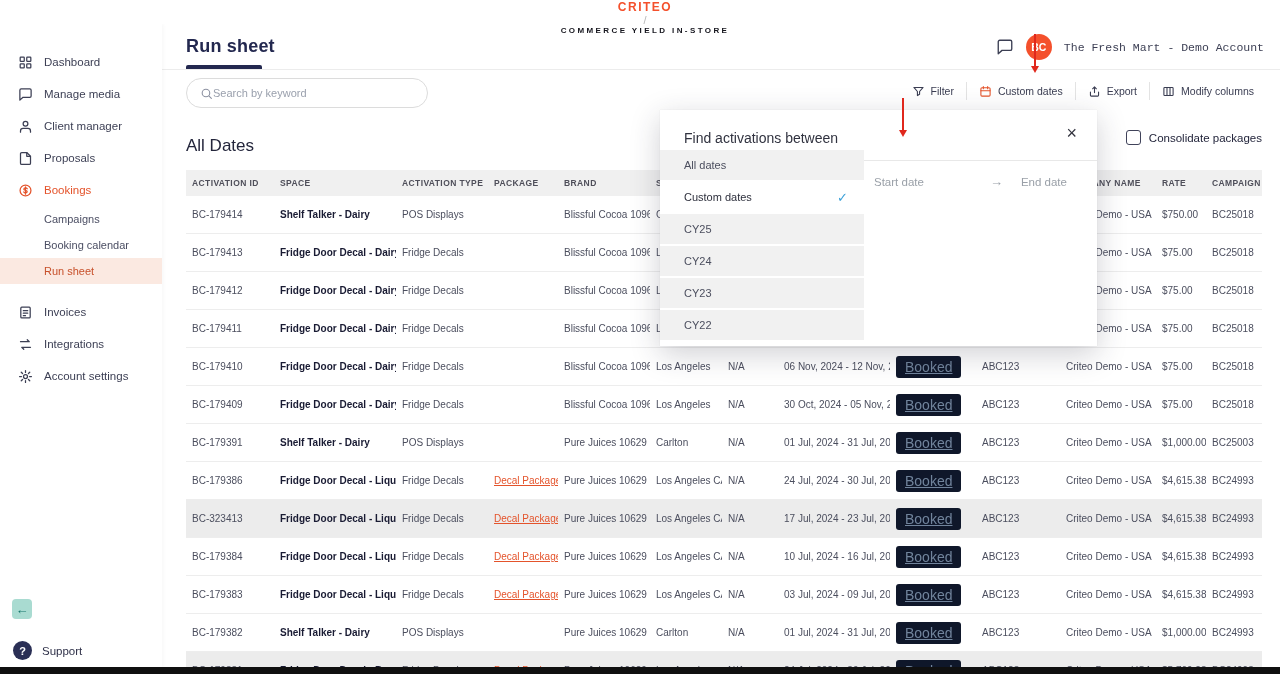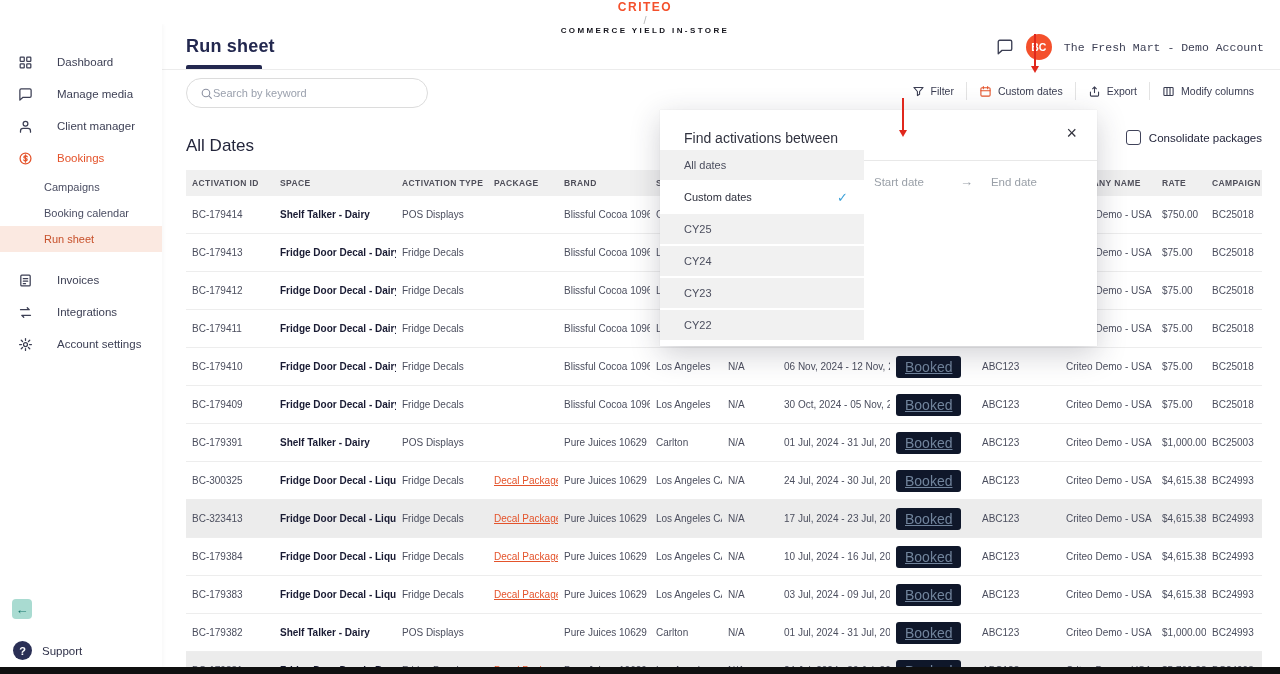--- a/index.html
+++ b/index.html
@@ -9,21 +9,21 @@
 
   
   .topbar { position:absolute; top:0; left:0; width:100%; height:24px; background:#fff; display:flex; align-items:center; padding-left:10px; z-index:6;flex-direction:column; }
   .brand { color:#f4502c; font-weight:bold; font-size:12px; letter-spacing:1.5px; }
   .brand-sep { color:#b9b9b9; margin:0 6px; font-size:11px; }
   .brand-product { color:#15151d; font-size:8px; font-weight:bold; letter-spacing:2.4px; }
 
   
   .sidebar { position:absolute; top:24px; left:0; width:162px; bottom:7px; background:#fff; z-index:5; box-shadow:1px 0 4px rgba(0,0,0,.04); }
   .nav { padding-top:22px; }
-  .nav-item { height:32px; display:flex; align-items:center; padding-left:17px; gap:24px; font-size:11.5px; color:#3c3f54; cursor:pointer; white-space:nowrap; }
+  .nav-item { height:32px; display:flex; align-items:center; padding-left:17px; gap:11px; font-size:11.5px; color:#3c3f54; cursor:pointer; white-space:nowrap; }
   .nav-item .icon { width:16px; height:16px; display:flex; align-items:center; justify-content:center; color:#3c3f54; }
   .nav-item.active-parent, .nav-item.active-parent .icon { color:#e4532b; }
   .sub-item { height:26px; display:flex; align-items:center; padding-left:44px; font-size:11px; color:#4b4e63; cursor:pointer; }
   .sub-item.active { background:#fbe9e1; color:#c7502a; }
   .nav-lower { margin-top:12px; }
   .collapse-btn { position:absolute; left:12px; top:599px; width:20px; height:20px; border-radius:4px; background:#a9dbd1; color:#14756a; font-size:13px; display:flex; align-items:center; justify-content:center; cursor:pointer; z-index:6; }
   .support-row { position:absolute; left:13px; top:641px; display:flex; align-items:center; gap:10px; z-index:6; }
   .support-icon { width:19px; height:19px; border-radius:50%; background:#2a2f55; color:#fff; font-size:11px; font-weight:bold; display:flex; align-items:center; justify-content:center; }
   .support-label { font-size:11.5px; color:#2e3048; }
 
@@ -68,21 +68,21 @@
   .popup-title { position:absolute; left:24px; top:20px; font-size:14px; color:#30323f; }
   .popup-close { position:absolute; right:20px; top:14px; font-size:18px; color:#33343f; cursor:pointer; line-height:1; }
   .dr-list { position:absolute; left:0; top:40px; width:204px; }
   .dr-option { height:30px; margin-bottom:2px; background:#f1f1f1; display:flex; align-items:center; justify-content:space-between; padding:0 16px 0 24px; font-size:11px; color:#4b4e5e; cursor:pointer; }
   .dr-option.selected { background:#fff; color:#2d2f3c; }
   .dr-check { color:#3aa0d8; font-size:13px; display:none; }
   .dr-option.selected .dr-check { display:block; }
   .dr-right { position:absolute; left:204px; right:0; top:50px; bottom:0; border-top:1px solid #e8e8e8; }
   .date-inputs { display:flex; align-items:center; padding:13px 0 0 10px; }
   .date-ph { font-size:11.5px; color:#9aa0a8; cursor:text; }
-  .date-ph.start { margin-right:36px; }
+  .date-ph.start { margin-right:66px; }
   .range-arrow { color:#9aa0a8; font-size:13px; margin-right:18px; }
 
   
   .annot { position:absolute; width:2px; background:#e0271c; z-index:20; }
   .annot::after { content:""; position:absolute; bottom:-7px; left:-3px; border:4px solid transparent; border-top:7px solid #e0271c; }
   #arrow1 { left:1034px; top:34px; height:36px; }
   #arrow2 { left:902px; top:98px; height:36px; }
 
   .bottom-bar { position:absolute; left:0; bottom:0; width:100%; height:7px; background:#101010; z-index:40; }
 
@@ -121,20 +121,29 @@
         <span>Manage media</span>
       </div>
       <div class="nav-item">
         <span class="icon">
           <svg viewBox="0 0 24 24" width="15" height="15" fill="none" stroke="currentColor" stroke-width="2" stroke-linecap="round">
               <path d="M20 21v-2a4 4 0 0 0-4-4H8a4 4 0 0 0-4 4v2"></path>
               <circle cx="12" cy="7.5" r="3.8"></circle>
             </svg>
         </span>
         <span>Client manager</span>
+      </div>
+      <div class="nav-item">
+        <span class="icon">
+          <svg viewBox="0 0 24 24" width="15" height="15" fill="none" stroke="currentColor" stroke-width="2" stroke-linejoin="round">
+              <path d="M14 2.5H6a2 2 0 0 0-2 2v15a2 2 0 0 0 2 2h12a2 2 0 0 0 2-2V8.5z"></path>
+              <path d="M14 2.5v6h6"></path>
+            </svg>
+        </span>
+        <span>Proposals</span>
       </div>
       <div class="nav-item active-parent">
         <span class="icon">
           <svg viewBox="0 0 24 24" width="15" height="15" fill="none" stroke="currentColor" stroke-width="2" stroke-linecap="round">
               <circle cx="12" cy="12" r="8.7"></circle>
               <path d="M14.8 9.2c-.5-.9-1.5-1.4-2.8-1.4-1.6 0-2.7.8-2.7 2 0 2.5 5.4 1.4 5.4 3.9 0 1.2-1.1 2-2.7 2-1.3 0-2.3-.5-2.8-1.4M12 6.2v11.6"></path>
             </svg>
         </span>
         <span>Bookings</span>
       </div>
@@ -364,21 +373,21 @@
     <div class="td">Carlton</div>
     <div class="td">N/A</div>
     <div class="td">01 Jul, 2024 - 31 Jul, 2024</div>
     <div class="td"><span class="badge">Booked</span></div>
     <div class="td">ABC123</div>
     <div class="td">Criteo Demo - USA</div>
     <div class="td">$1,000.00</div>
     <div class="td">BC25003</div>
   </div>
           <div class="trow">
-    <div class="td">BC-300325</div>
+    <div class="td">BC-179386</div>
     <div class="td td-space">Fridge Door Decal - Liquor</div>
     <div class="td">Fridge Decals</div>
     <div class="td"><span class="pkg-link">Decal Package</span></div>
     <div class="td">Pure Juices 10629</div>
     <div class="td">Los Angeles CA</div>
     <div class="td">N/A</div>
     <div class="td">24 Jul, 2024 - 30 Jul, 2024</div>
     <div class="td"><span class="badge">Booked</span></div>
     <div class="td">ABC123</div>
     <div class="td">Criteo Demo - USA</div>

